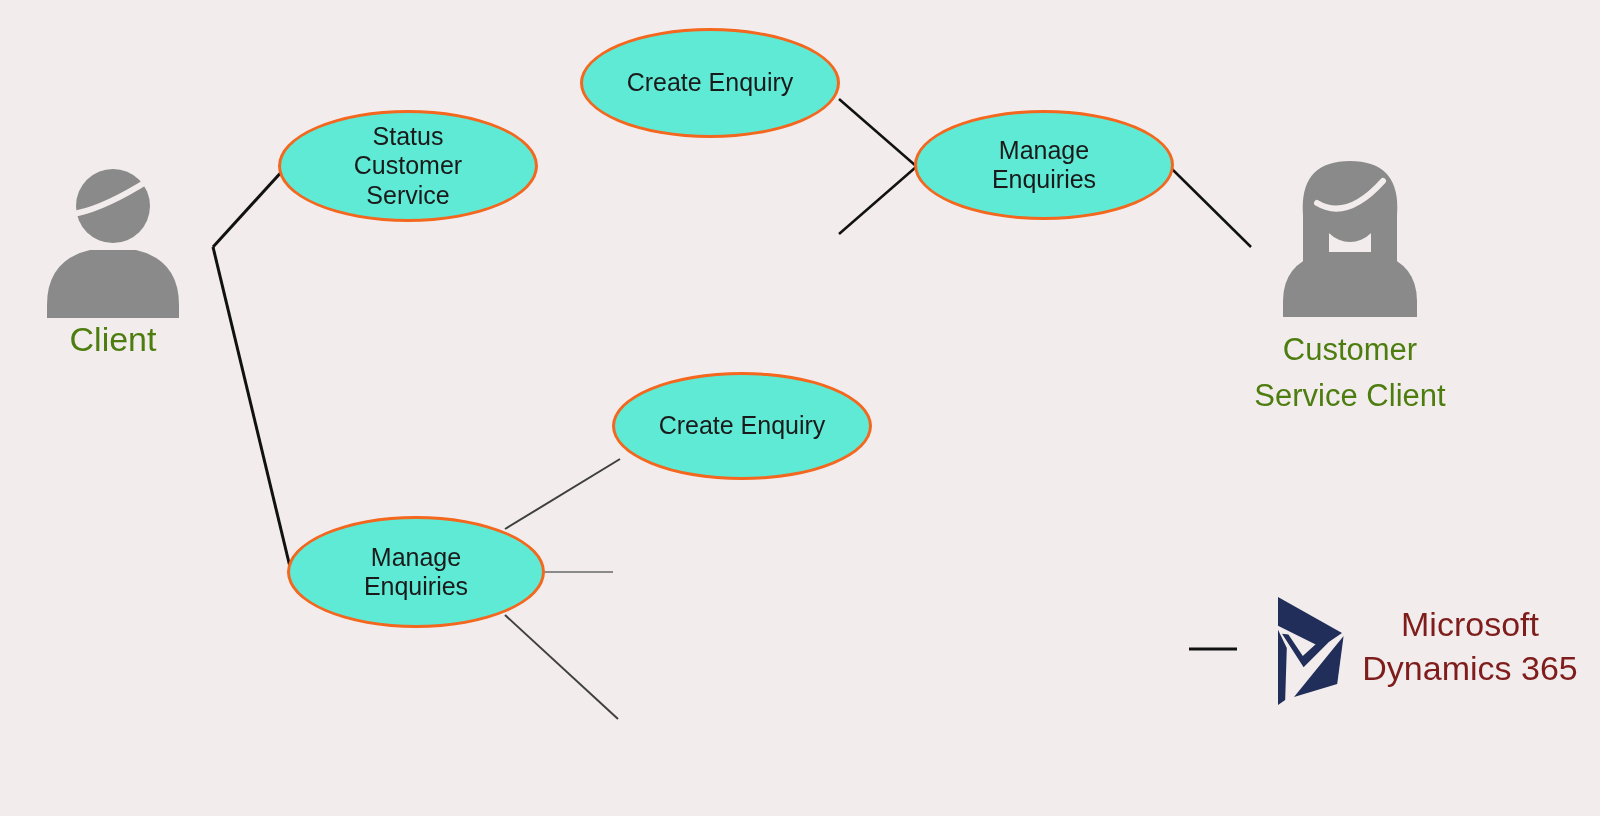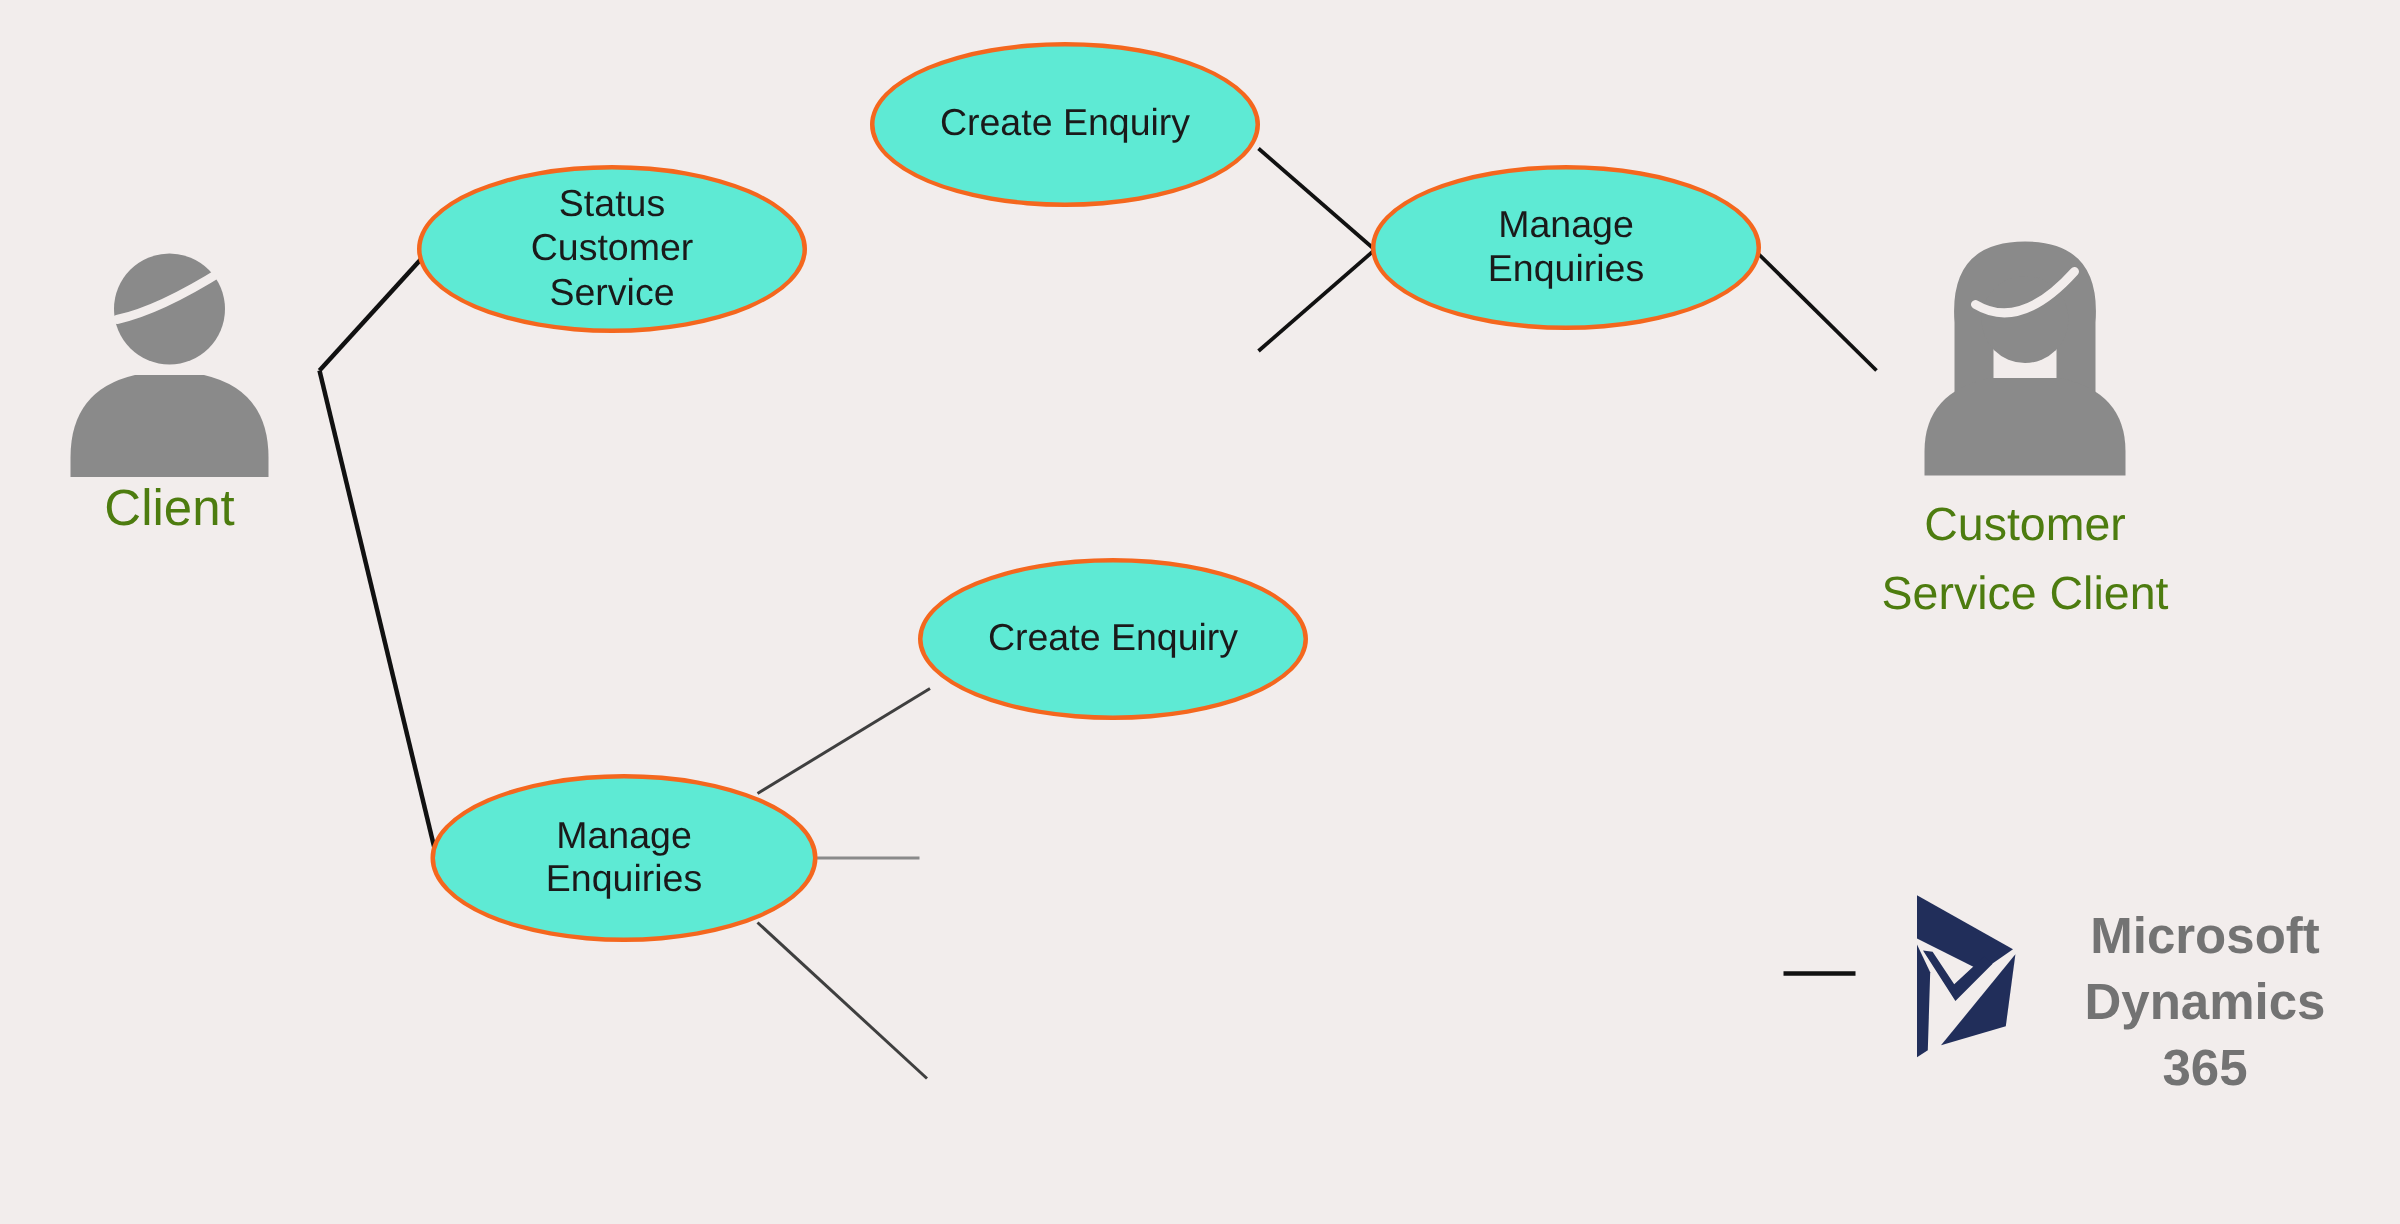--- a/index.html
+++ b/index.html
@@ -33,21 +33,21 @@
     text-decoration-thickness:2px;
   }
   .ul-wavy{
     display:inline !important;
     text-decoration:underline wavy #f25c4e;
     text-decoration-thickness:1px;
     text-underline-offset:5px;
   }
   .brand-text{
     position:absolute;z-index:2;
-    color:#737373;font-size:34px;font-weight:700;line-height:44px;
+    color:#7f1d1d;font-size:34px;font-weight:400;line-height:44px;
     text-align:center;width:220px;
   }
 </style>
 </head>
 <body>
 
 <div class="stage">
 
   <svg class="connectors" width="1600" height="816" viewBox="0 0 1600 816">
     <line x1="213" y1="247" x2="285" y2="168" stroke="#111111" stroke-width="3"></line>

